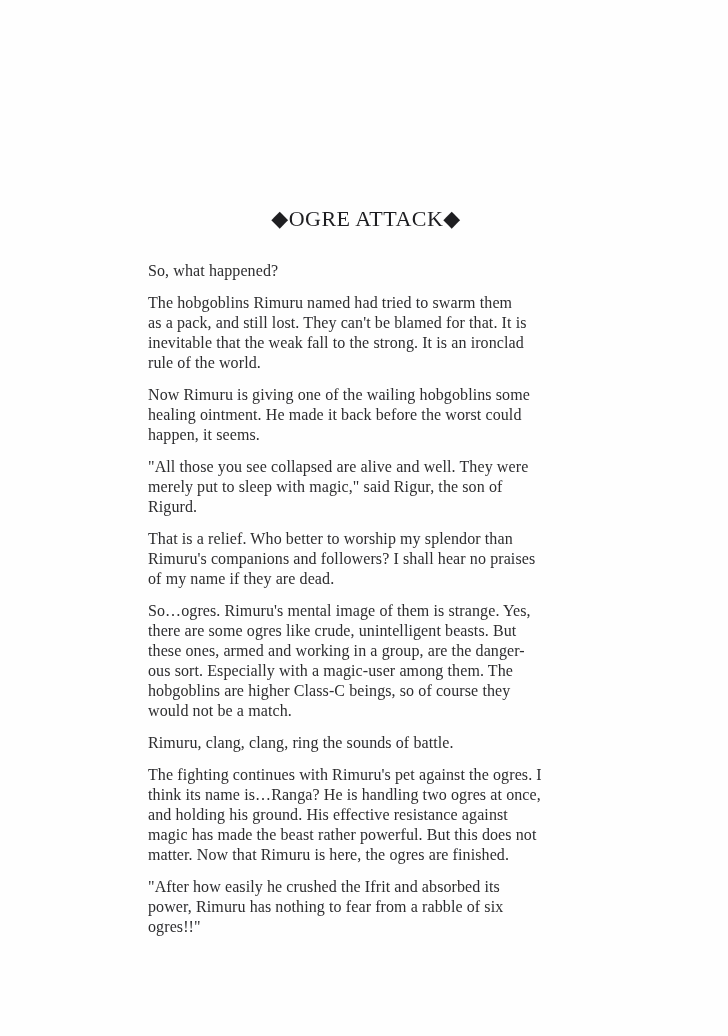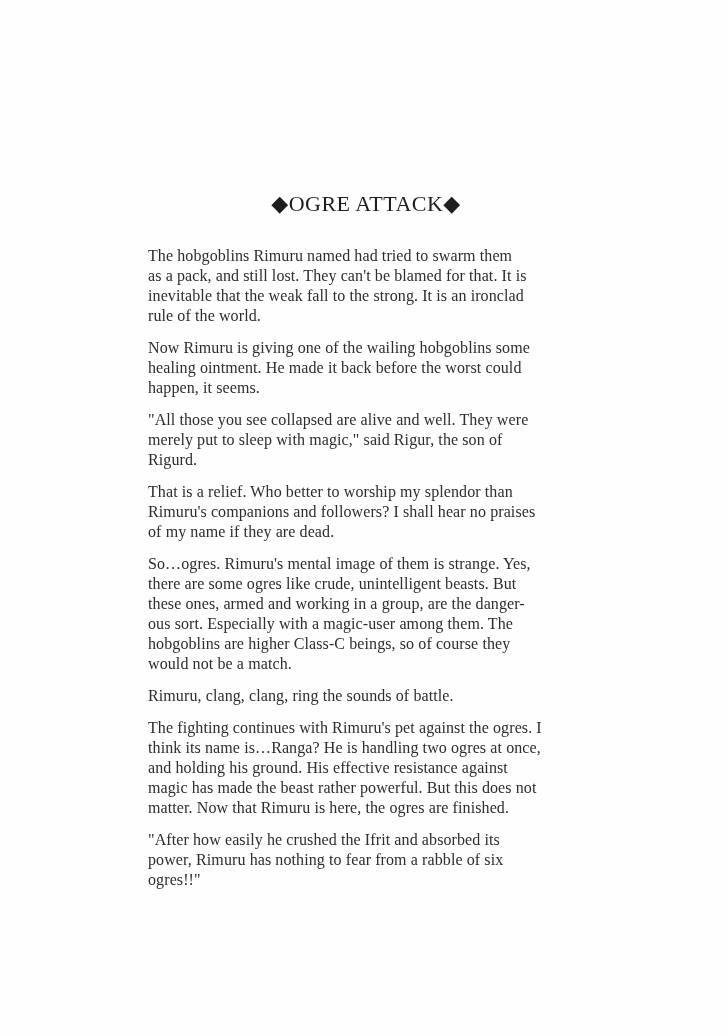--- a/index.html
+++ b/index.html
@@ -8,21 +8,21 @@
     width: 728px;
     height: 1036px;
     margin: 0 auto;
     background: #fefefe;
     overflow: hidden;
     font-family: "Liberation Serif", "DejaVu Serif", serif;
   }
   .content {
     position: absolute;
     left: 148px;
-    top: 190px;
+    top: 205px;
     width: 436px;
   }
   .chapter-title {
     font-size: 22px;
     line-height: 28px;
     font-weight: normal;
     letter-spacing: 0.5px;
     text-align: center;
     color: #1e1e21;
     margin: 0 0 28px 0;
@@ -36,20 +36,21 @@
     letter-spacing: 0.1px;
   }
 </style>
 </head>
 <body>
 
 <div class="page">
   <div class="content">
     <h1 class="chapter-title">◆OGRE ATTACK◆</h1>
 
+    <p class="para">So, what happened?</p>
     <p class="para">The hobgoblins Rimuru named had tried to swarm them
 as a pack, and still lost. They can't be blamed for that. It is
 inevitable that the weak fall to the strong. It is an ironclad
 rule of the world.</p>
     <p class="para">Now Rimuru is giving one of the wailing hobgoblins some
 healing ointment. He made it back before the worst could
 happen, it seems.</p>
     <p class="para">"All those you see collapsed are alive and well. They were
 merely put to sleep with magic," said Rigur, the son of
 Rigurd.</p>

